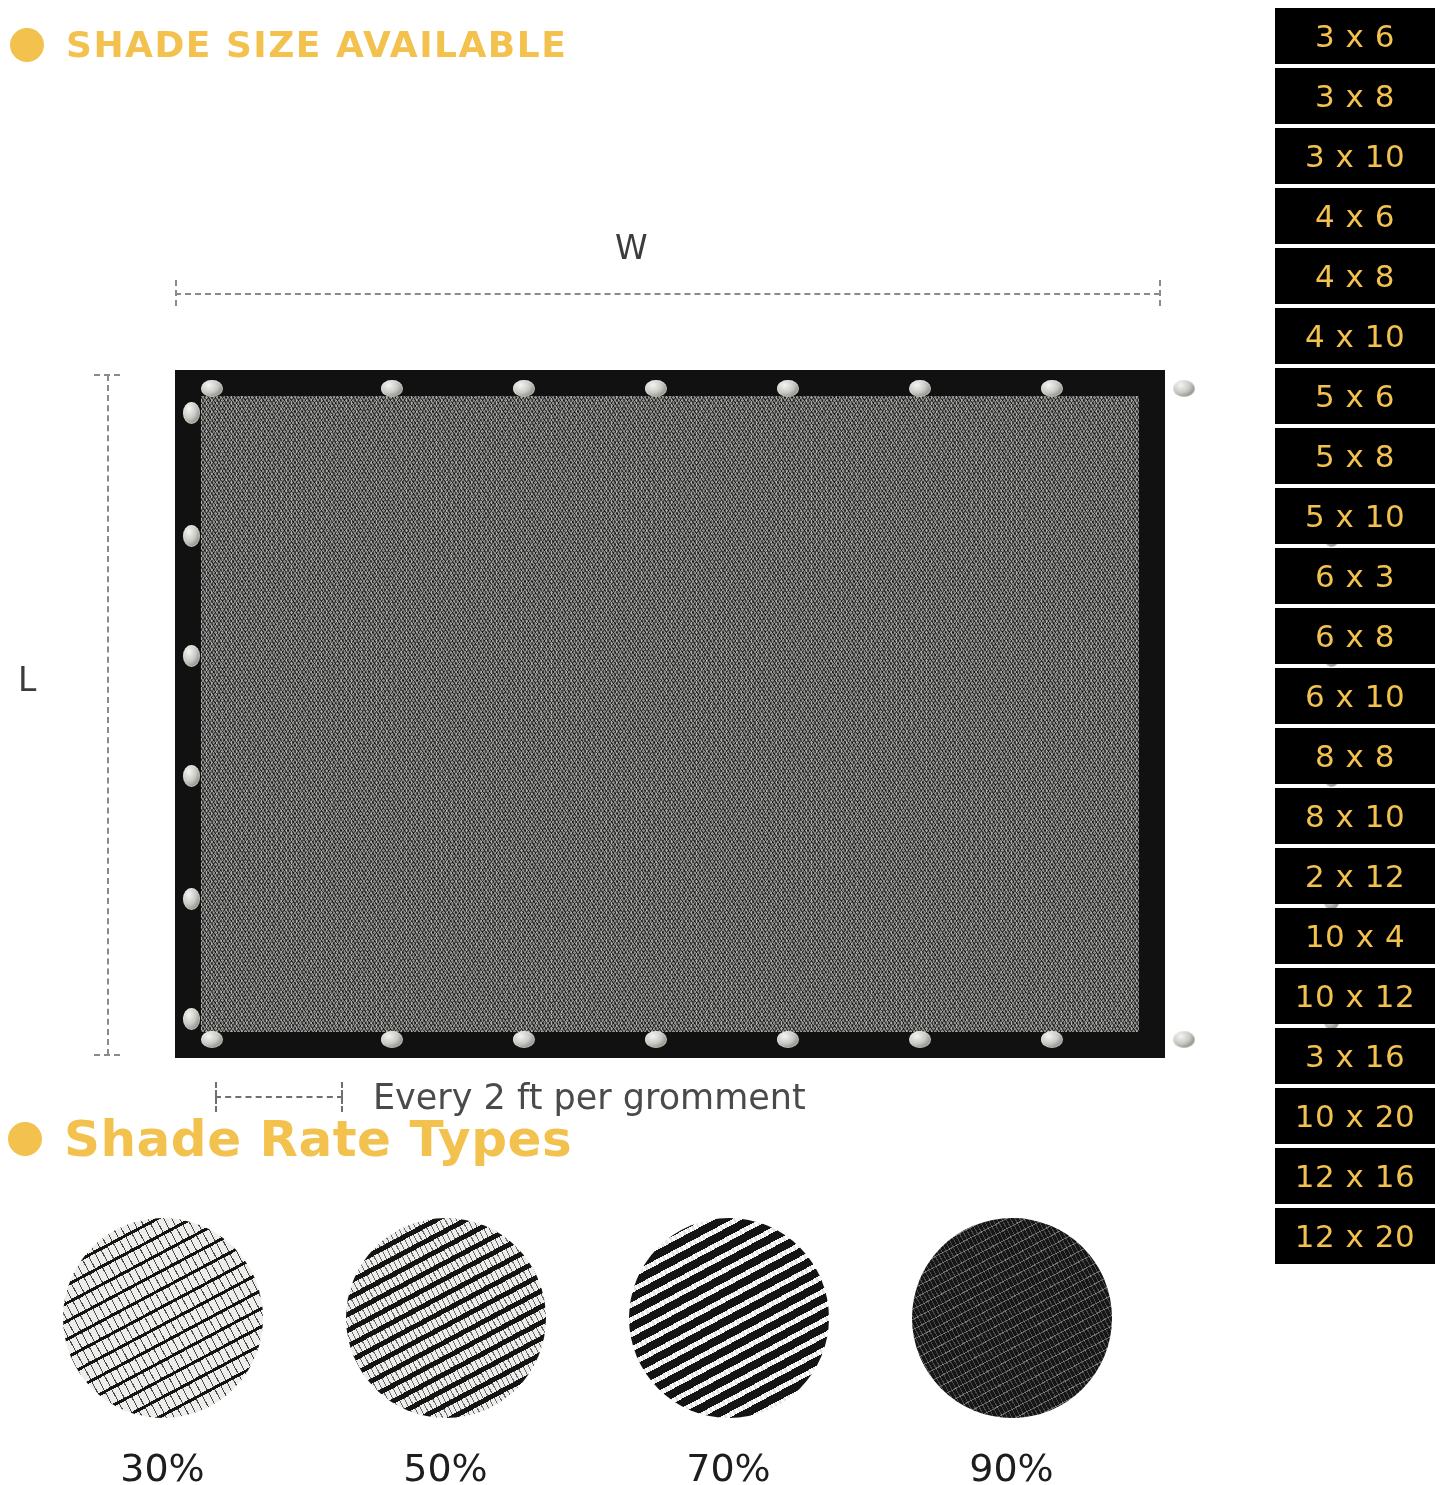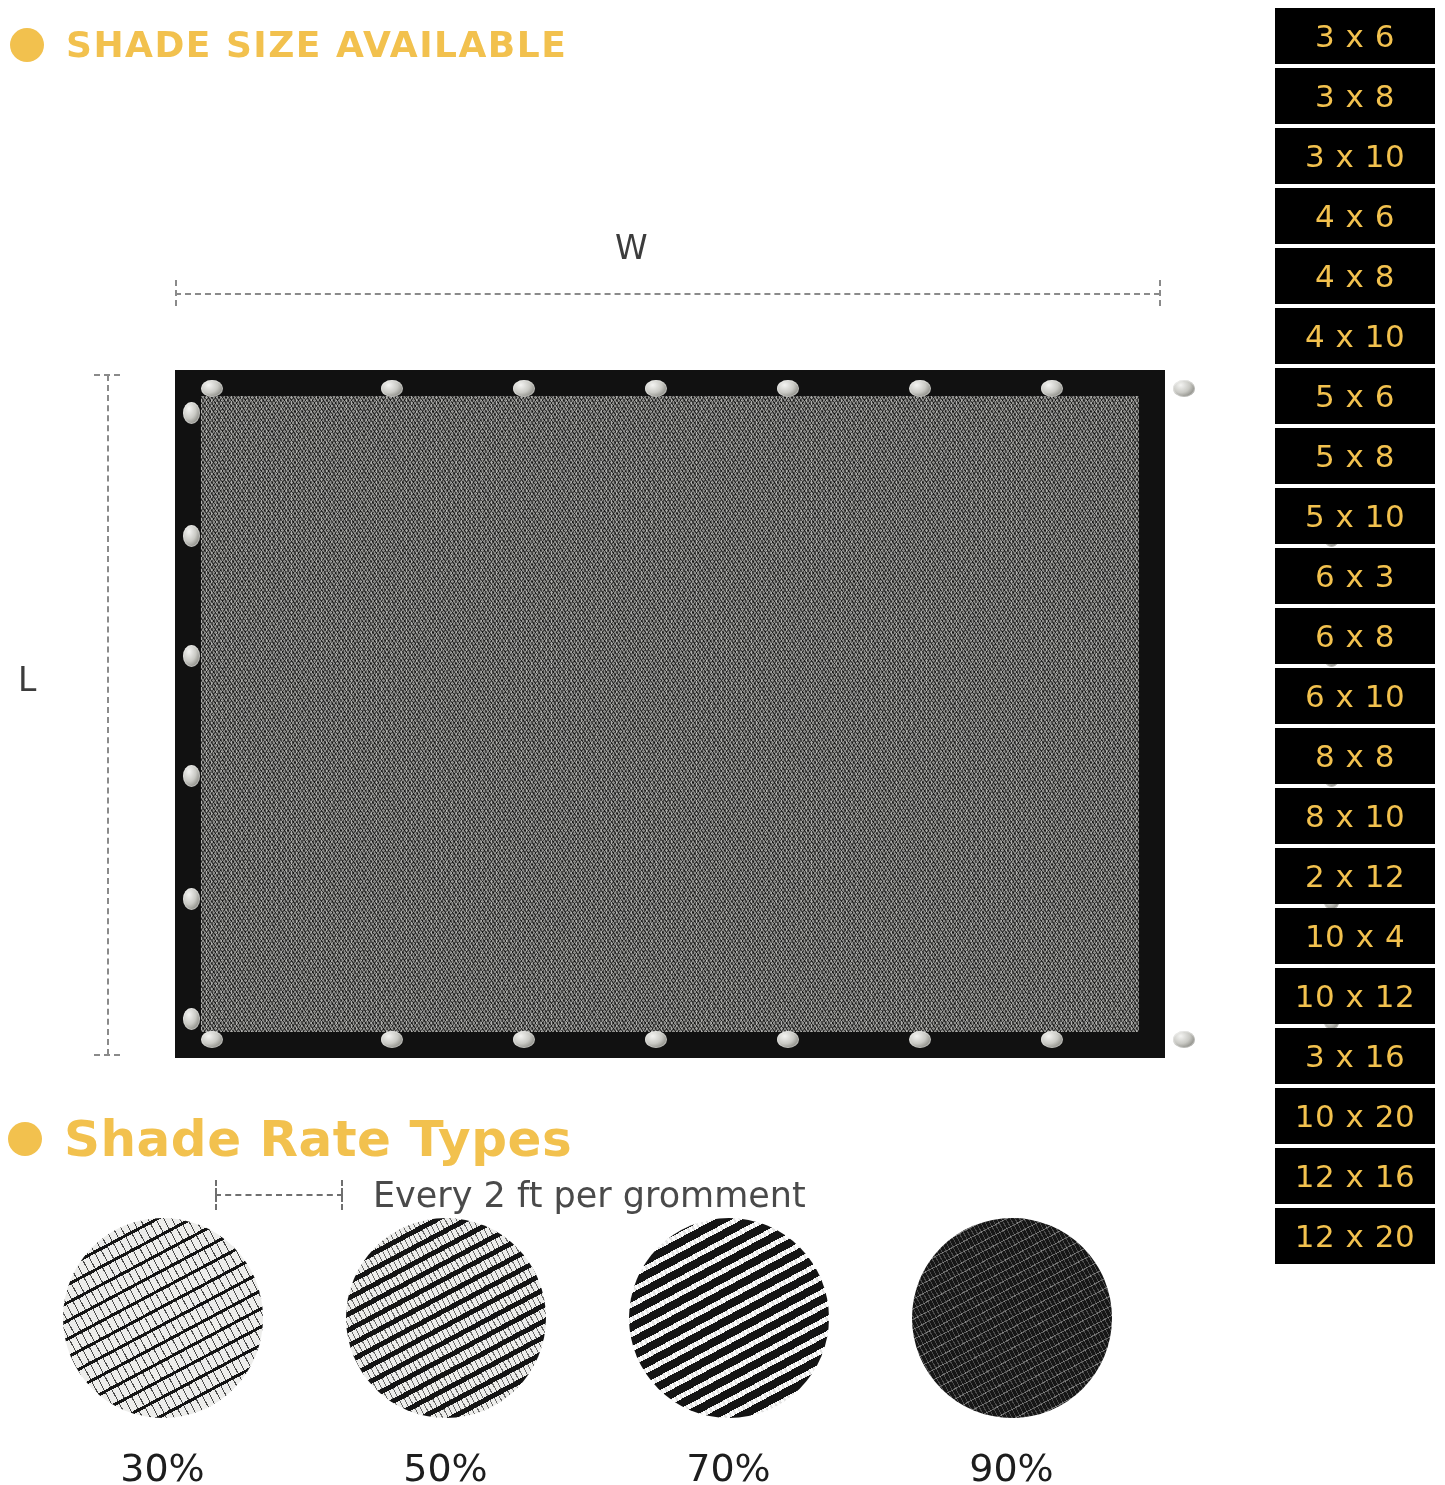--- a/index.html
+++ b/index.html
@@ -140,21 +140,21 @@
   }
   .grommet.v {
     width: 17px;
     height: 22px;
   }
 
   
   .grommet-note {
     position: absolute;
     left: 215px;
-    top: 1075px;
+    top: 977px;
     display: flex;
     align-items: center;
     gap: 30px;
   }
   .note-bracket {
     position: relative;
     width: 128px;
     height: 30px;
   }
   .note-bracket .lineh {

